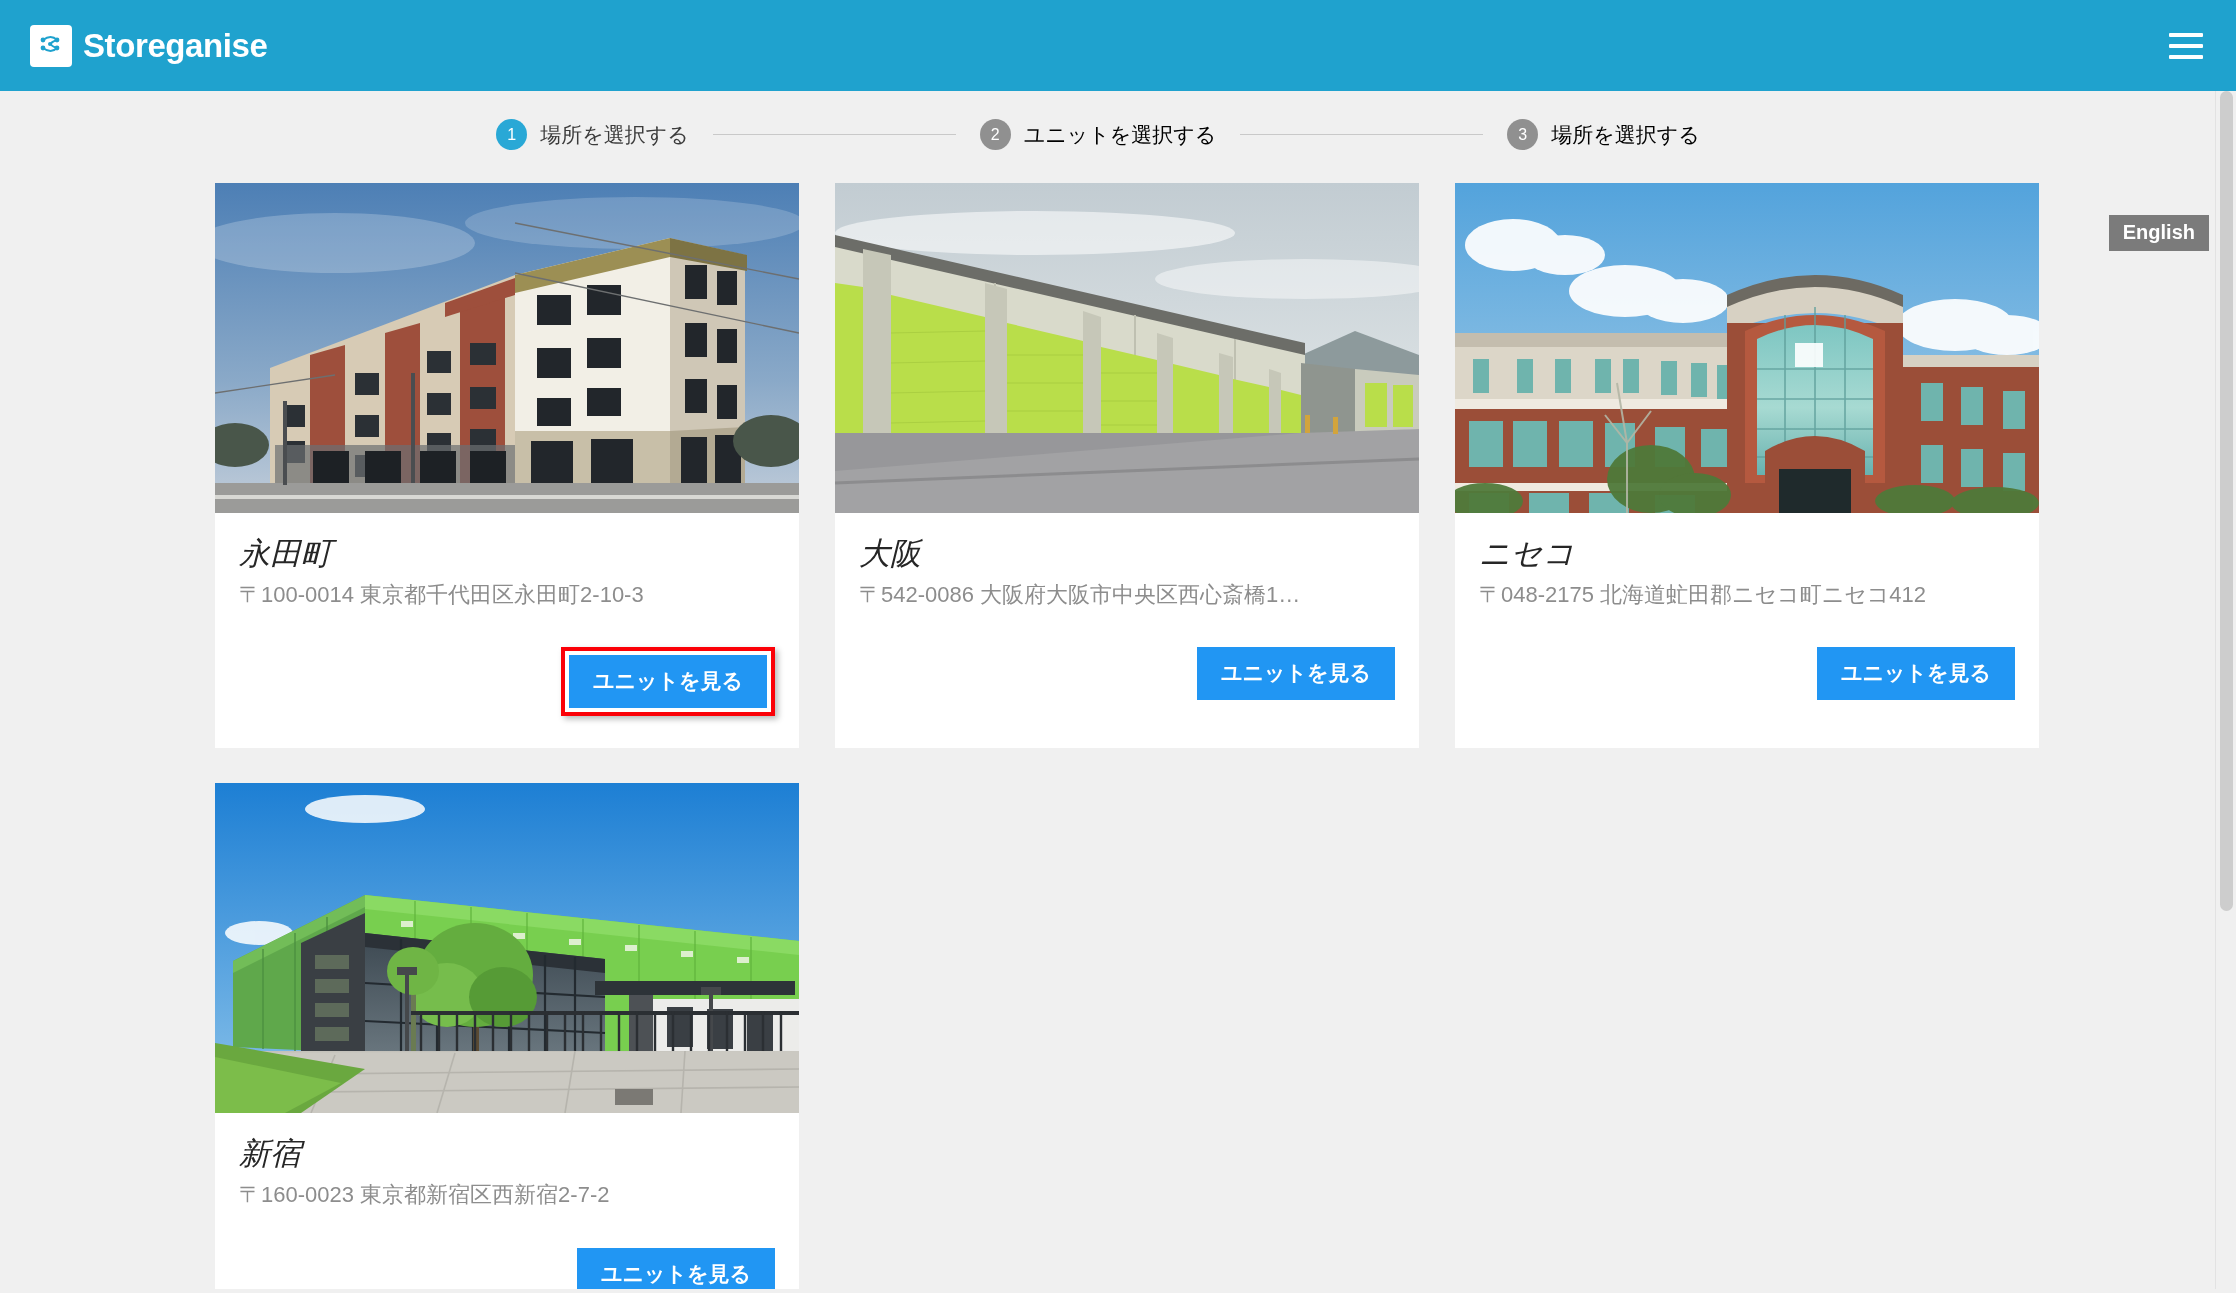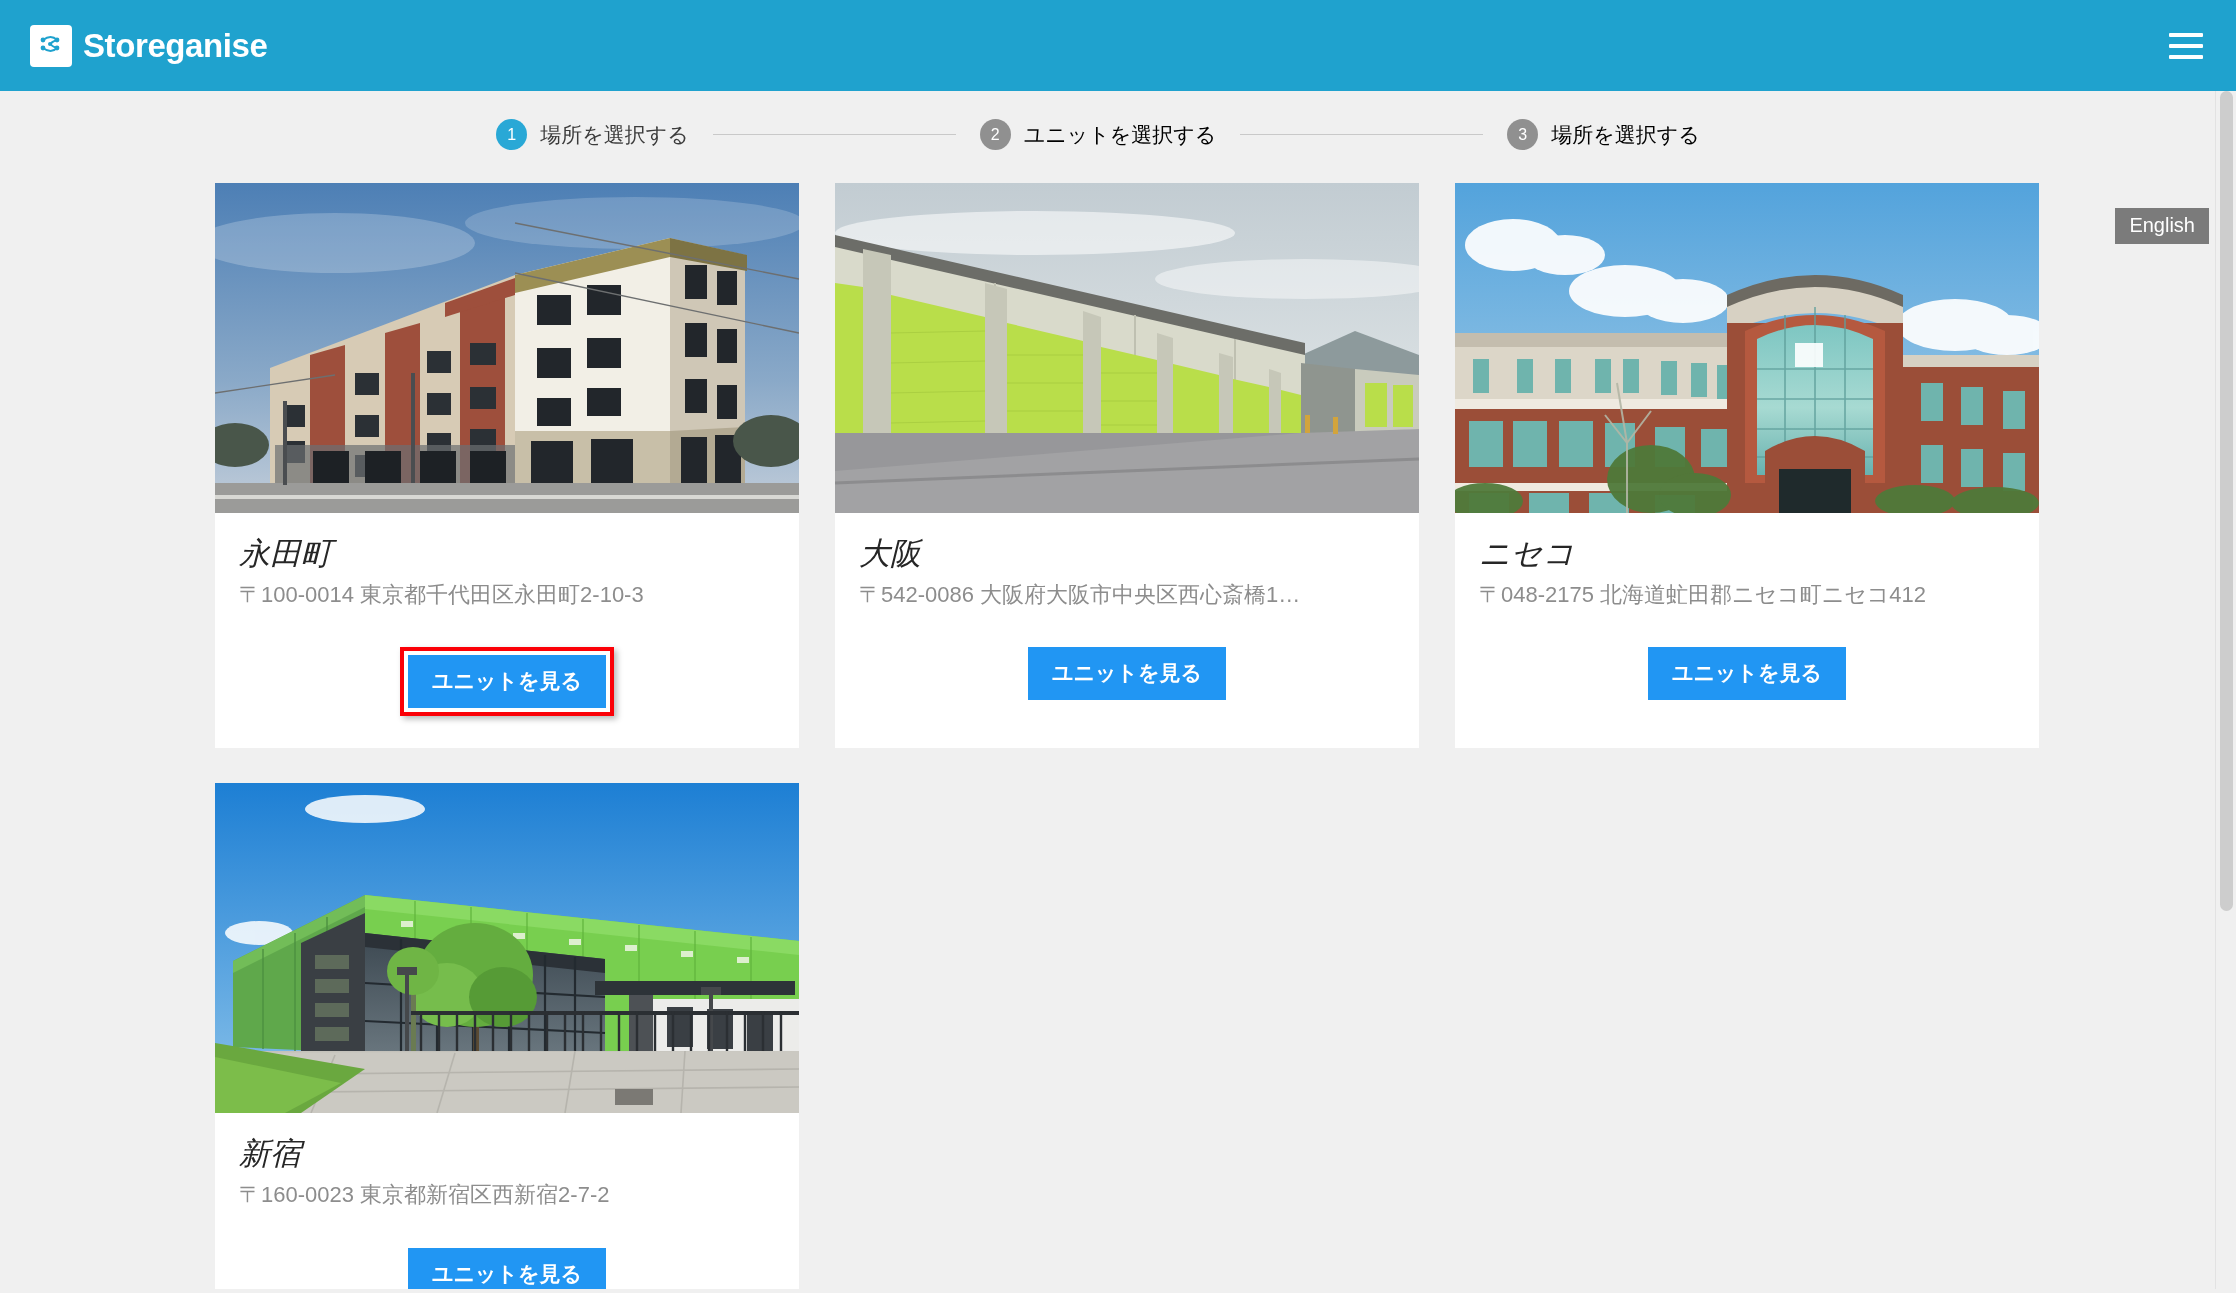--- a/index.html
+++ b/index.html
@@ -83,28 +83,29 @@
   .step-line {
     width: 243px;
     height: 1px;
     background: #c9c9c9;
     margin: 0 24px;
   }
 
   
   .lang-btn {
     position: absolute;
-    top: 117px; right: 27px;
+    top: 124px; right: 27px;
     background: #7b7b7b;
     color: #ffffff;
     font-size: 20px;
     padding: 7px 14px 9px;
     border: none;
     cursor: pointer;
     line-height: 1;
+    font-weight: bold;
   }
 
   
   .grid {
     display: grid;
     grid-template-columns: repeat(3, 584px);
     gap: 35px 36px;
     padding: 0 0 0 215px;
     margin-top: 5px;
   }
@@ -133,21 +134,21 @@
   .card-addr {
     font-size: 22px;
     color: #8d8d8d;
     line-height: 1.35;
     white-space: nowrap;
     overflow: hidden;
   }
   .card-actions {
     padding: 38px 24px 32px 24px;
     display: flex;
-    justify-content: center;
+    justify-content: flex-end;
   }
   .btn-primary {
     background: #2196f3;
     color: #ffffff;
     font-size: 21px;
     font-weight: bold;
     border: none;
     padding: 15px 24px 17px;
     cursor: pointer;
     line-height: 1;

